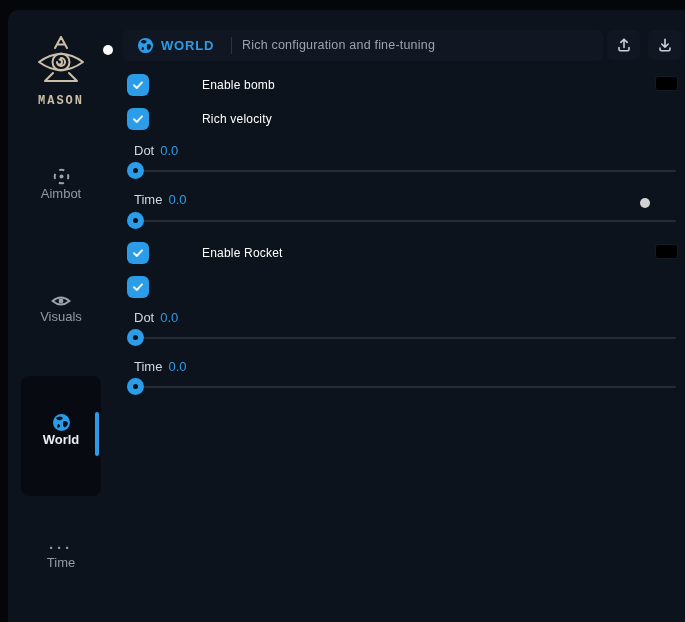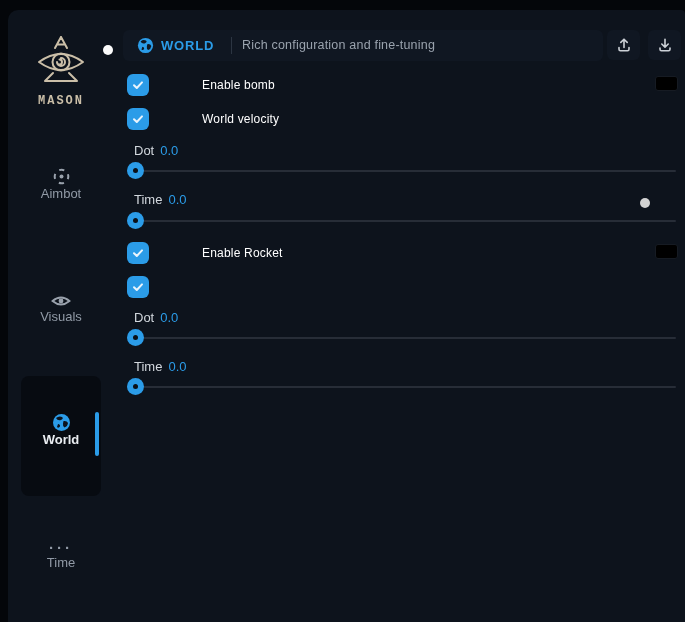--- a/index.html
+++ b/index.html
@@ -140,21 +140,21 @@
       </svg>
   </span>
   <span class="check-label row1">Enable bomb</span>
   <button class="swatch sw1"></button>
 
   <span class="checkbox row2">
     <svg width="14" height="14" viewBox="0 0 14 14" fill="none" stroke="#eaf4fc" stroke-width="2" stroke-linecap="round" stroke-linejoin="round">
         <path d="M3 7.2 L5.8 10 L11 4.4"></path>
       </svg>
   </span>
-  <span class="check-label row2">World velocity</span>
+  <span class="check-label row2">Rich velocity</span>
 
   <div class="slider-label sl1">
     <span>Dot</span><span class="val">0.0</span>
   </div>
   <div class="track tr1"></div>
   <div class="thumb th1"></div>
 
   <div class="slider-label sl2">
     <span>Time</span><span class="val">0.0</span>
   </div>

